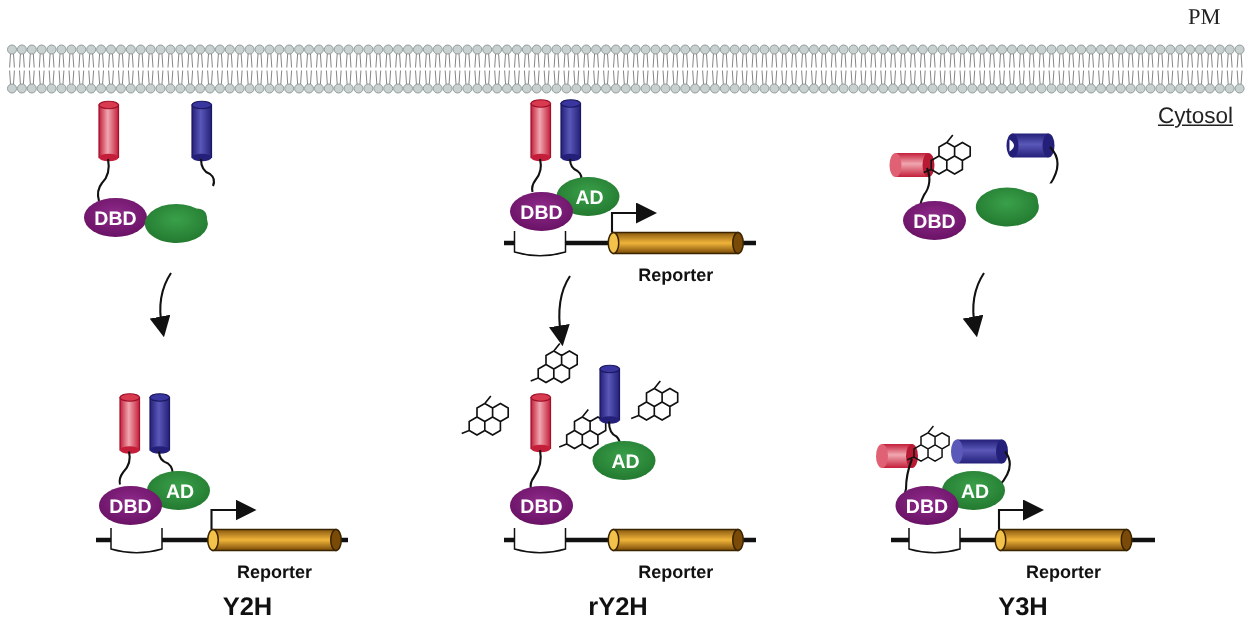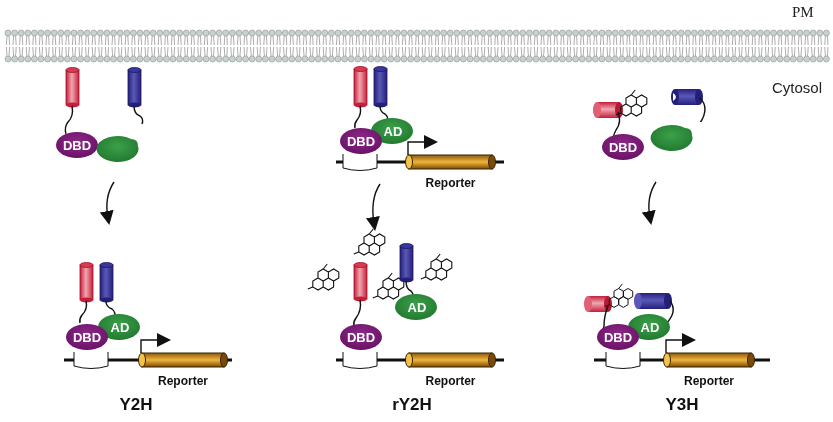--- a/index.html
+++ b/index.html
@@ -611,17 +611,17 @@
         </g>
         <g>
           <ellipse cx="618" cy="337" rx="21" ry="13" fill="url(#gPurple)"></ellipse>
           <text x="618" y="342" text-anchor="middle" font-family="Liberation Sans, sans-serif" font-size="13" font-weight="bold" fill="#fff">DBD</text>
         </g>
       </g>
     </g>
 </svg>
 
 <div class="region-label lbl" style="left:792px; top:4px;font-family:Liberation Serif, serif;">PM</div>
-<div class="region-label lbl" style="left:772px; top:79px;">Cytosol</div>
+<div class="region-label lbl" style="left:772px; top:69px;text-decoration:underline;">Cytosol</div>
 
-<div class="panel-title lbl" style="left:76px;  top:395px;">Y2H</div>
+<div class="panel-title lbl" style="left:105px;  top:395px;">Y2H</div>
 <div class="panel-title lbl" style="left:352px; top:395px;text-align:center;">rY2H</div>
 <div class="panel-title lbl" style="left:622px; top:395px;">Y3H</div>
 
 </body></html>

